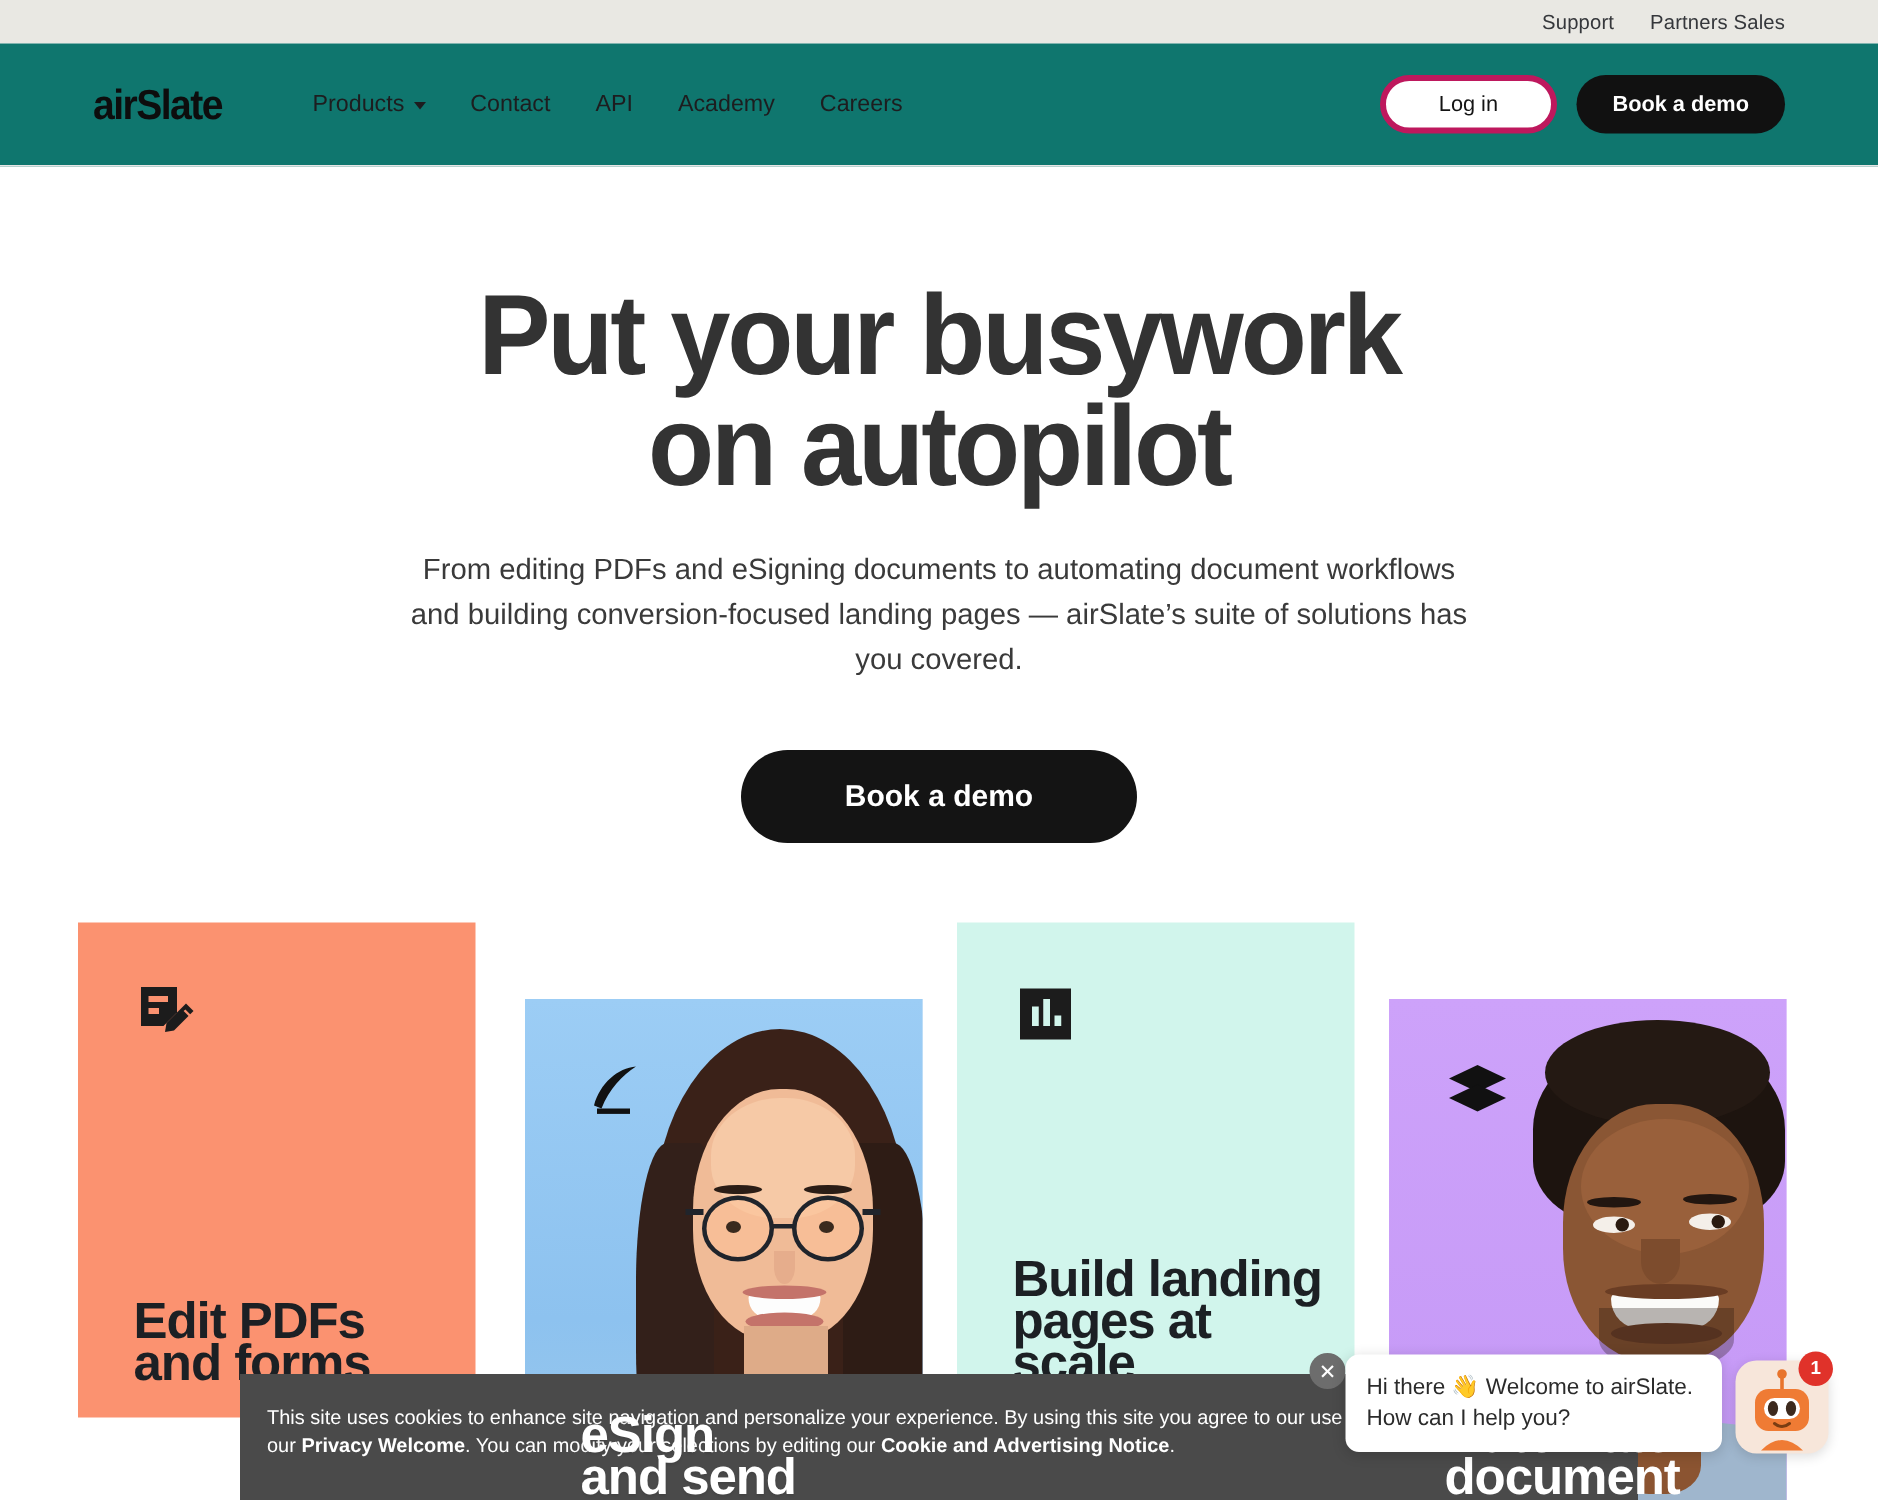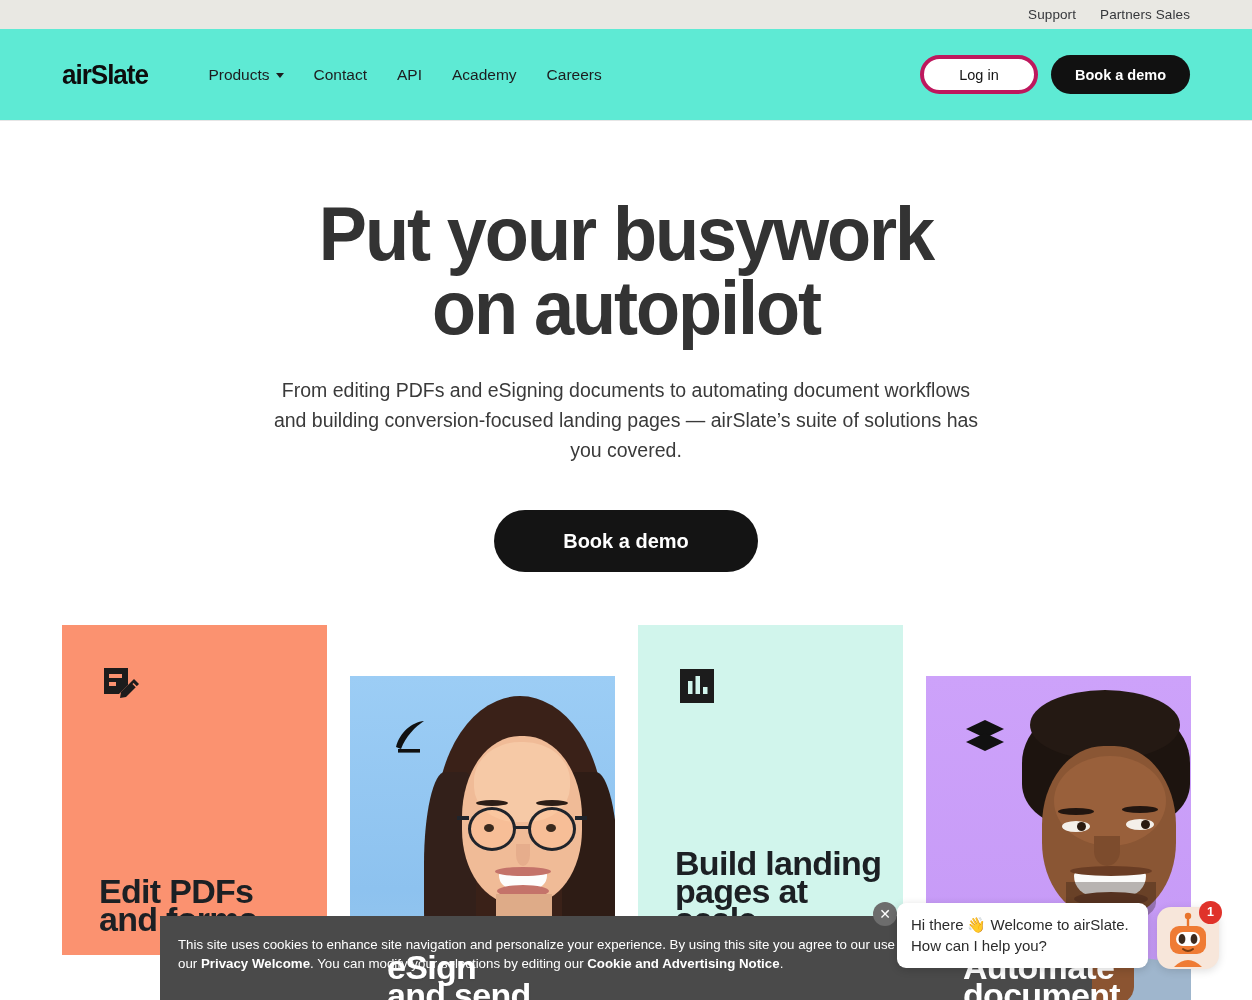--- a/index.html
+++ b/index.html
@@ -24,22 +24,22 @@
   }
   .topbar a {
     font-size: 13.5px;
     color: #35373b;
     text-decoration: none;
     letter-spacing: .1px;
   }
 
   
   .header {
-    height: 92px;
-    background: #5eead4;
+    height: 82px;
+    background: #0f766e;
     border-bottom: 1px solid #e6e6e6;
     display: flex;
     align-items: center;
     padding: 0 62px;
     position: relative;
   }
   .logo {
     font-family: "Liberation Sans", sans-serif;
     font-weight: 700;
     font-size: 28px;
@@ -148,21 +148,21 @@
     font-family: "Liberation Sans", sans-serif;
     font-weight: 700;
     font-size: 34px;
     line-height: 28px;
     letter-spacing: -.7px;
     white-space: pre-line;
   }
   .card.tall { width: 265px; height: 330px; top: 5px; }
   .card.short { width: 265px; height: 355px; top: 56px; }
 
-  #card-edit { left: 62px; background: #fb9270; }
+  #card-edit { left: 52px; background: #fb9270; }
   #card-edit .card-title { color: #1c2024; }
 
   #card-esign { left: 350px; background: #93c7f2; }
   #card-esign .card-title { color: #ffffff; }
 
   #card-landing { left: 638px; background: #d1f5ec; }
   #card-landing .card-title { color: #1c2024; }
 
   #card-automate { left: 926px; background: #cca0f9; }
   #card-automate .card-title { color: #ffffff; }

